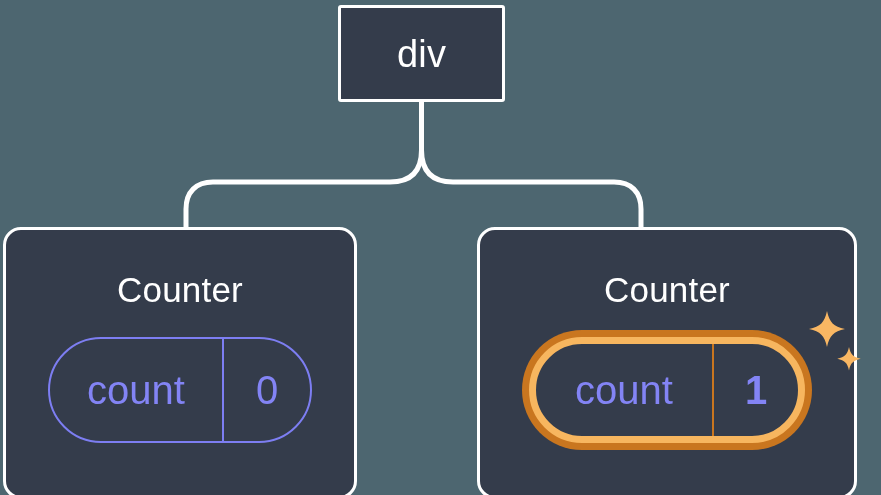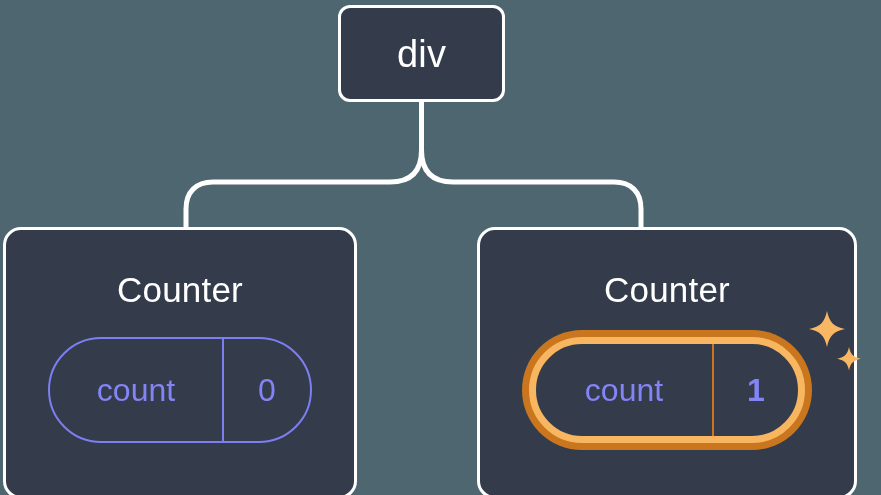--- a/index.html
+++ b/index.html
@@ -25,21 +25,21 @@
     height: 495px;
     pointer-events: none;
   }
 
   
   .node {
     position: absolute;
     box-sizing: border-box;
     background: #343c4b;
     border: 3px solid #ffffff;
-    border-radius: 12px;
+    border-radius: 3px;
     display: flex;
     flex-direction: column;
     align-items: center;
   }
 
   .node-root {
     left: 338px;
     top: 5px;
     width: 167px;
     height: 97px;
@@ -117,21 +117,21 @@
   }
   .pill.highlight .pill-val {
     border-left: 2px solid #c9761f;
     font-weight: 700;
   }
 
   .pill-key, .pill-val {
     display: flex;
     align-items: center;
     justify-content: center;
-    font-size: 32px;
+    font-size: 40px;
     font-weight: 300;
     line-height: 1;
   }
   .pill-key { flex: 0 0 172px; }
   .pill-val { flex: 1 1 auto; }
 
   .pill.highlight .pill-key { flex: 0 0 176px; }
 
   
   .sparkles {

